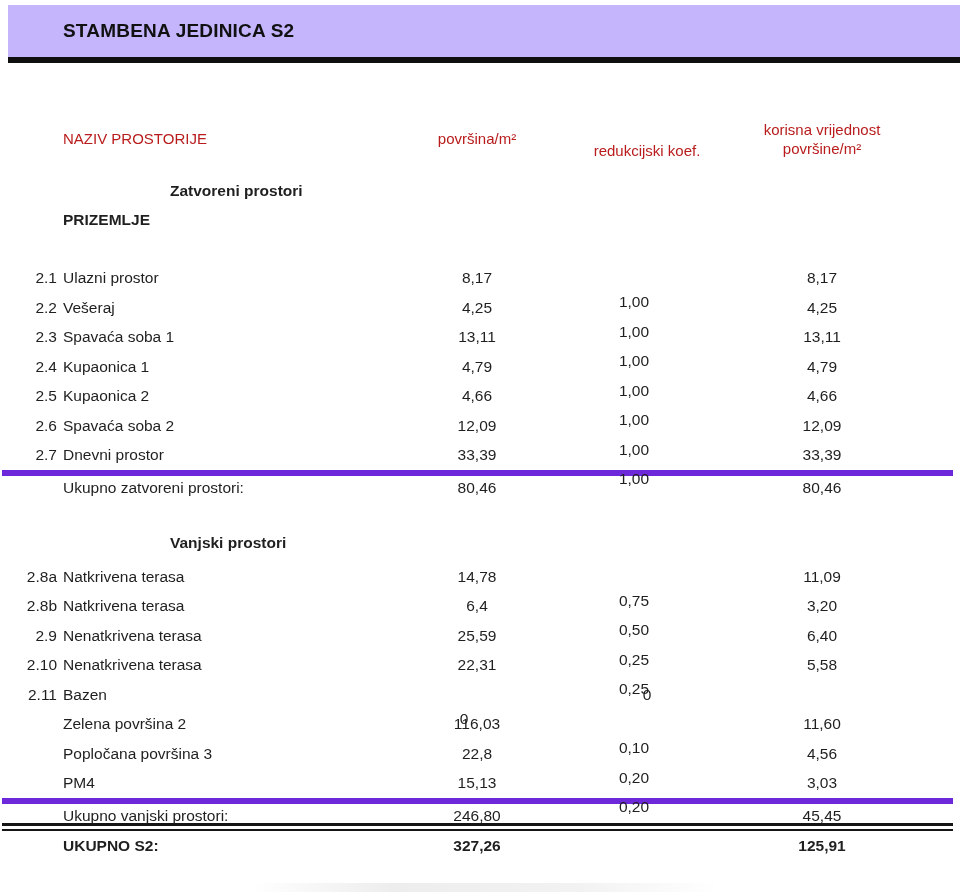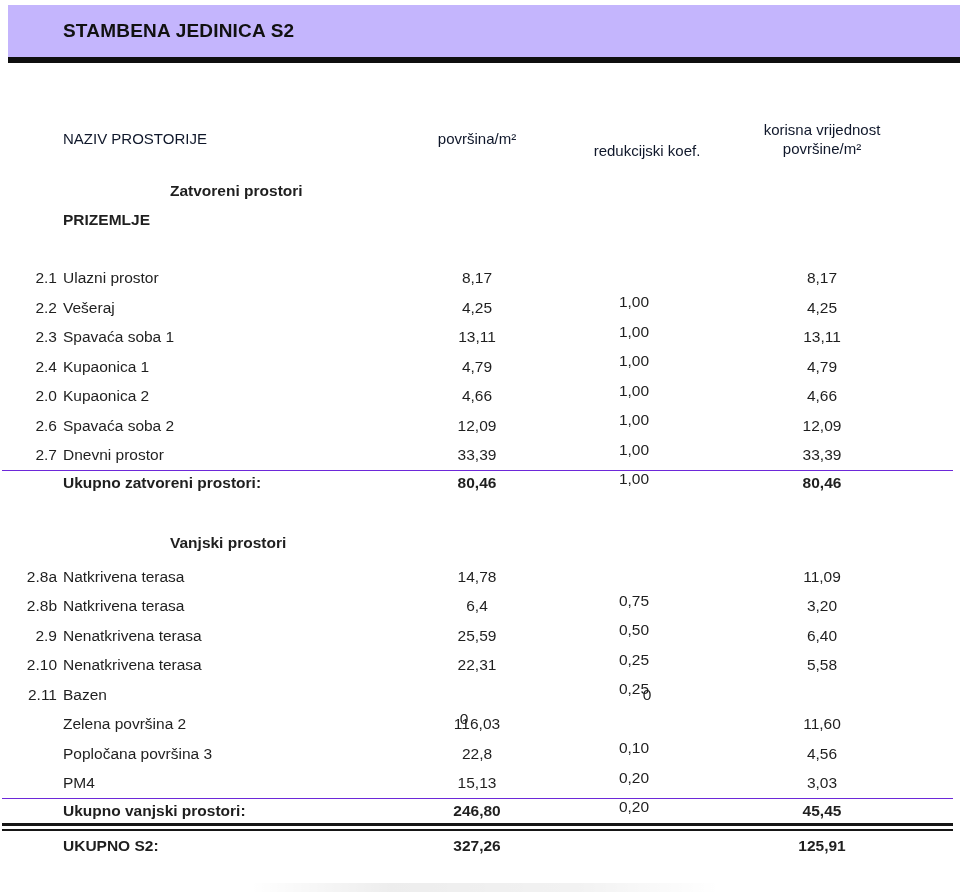--- a/index.html
+++ b/index.html
@@ -24,37 +24,37 @@
 
   
   .table { position:absolute; top:112px; left:2px; width:951px; }
   .grid { display:grid; grid-template-columns:55px 325px 190px 150px 200px; }
   .c { font-size:15.5px; }
   .c-num  { text-align:right; }
   .c-name { text-align:left; padding-left:6px; white-space:nowrap; }
   .c-area, .c-val { text-align:center; }
   .c-koef { text-align:center; padding-right:26px;margin-top:24px; }
 
-  .head-row { height:54px; align-items:center; color:#0f172a; }
+  .head-row { height:54px; align-items:center; color:#b91c1c; }
   .head-row .c { font-size:15px; line-height:1.3; }
 
   .section-label { padding-left:168px; height:22px; line-height:22px;
                    font-weight:bold; font-size:15.5px; }
   .section-label.first { margin-top:14px; }
   .section-label.second { margin-top:37px; }
   .floor-label { padding-left:61px; height:22px; line-height:22px;
                  font-weight:bold; font-size:15.5px; margin-top:7px; }
 
   .rows.first-rows { margin-top:32px; }
   .rows.second-rows { margin-top:8px; }
   .row { height:29.5px; line-height:29.5px; }
 
   .total-row {
-    border-top:1px solid #6d28d9; height:25px; line-height:21px;
-    font-weight:bold; align-items:center;
+    border-top:6px solid #6d28d9; height:25px; line-height:21px;
+    font-weight:normal; align-items:center;
   }
   .total-row .t-label { grid-column:1 / 3; padding-left:61px; white-space:nowrap; }
 
   .double-rule {
     height:8px; border-top:3px solid #161616; border-bottom:2px solid #161616;
   }
 
   .grand-row { margin-top:2px; height:26px; line-height:26px; font-weight:bold; }
   .grand-row .t-label { grid-column:1 / 3; padding-left:61px; }
 
@@ -115,21 +115,21 @@
         <div class="c c-val">13,11</div>
       </div>
       <div class="grid row">
         <div class="c c-num">2.4</div>
         <div class="c c-name">Kupaonica 1</div>
         <div class="c c-area">4,79</div>
         <div class="c c-koef">1,00</div>
         <div class="c c-val">4,79</div>
       </div>
       <div class="grid row">
-        <div class="c c-num">2.0</div>
+        <div class="c c-num">2.5</div>
         <div class="c c-name">Kupaonica 2</div>
         <div class="c c-area">4,66</div>
         <div class="c c-koef">1,00</div>
         <div class="c c-val">4,66</div>
       </div>
       <div class="grid row">
         <div class="c c-num">2.6</div>
         <div class="c c-name">Spavaća soba 2</div>
         <div class="c c-area">12,09</div>
         <div class="c c-koef">1,00</div>

